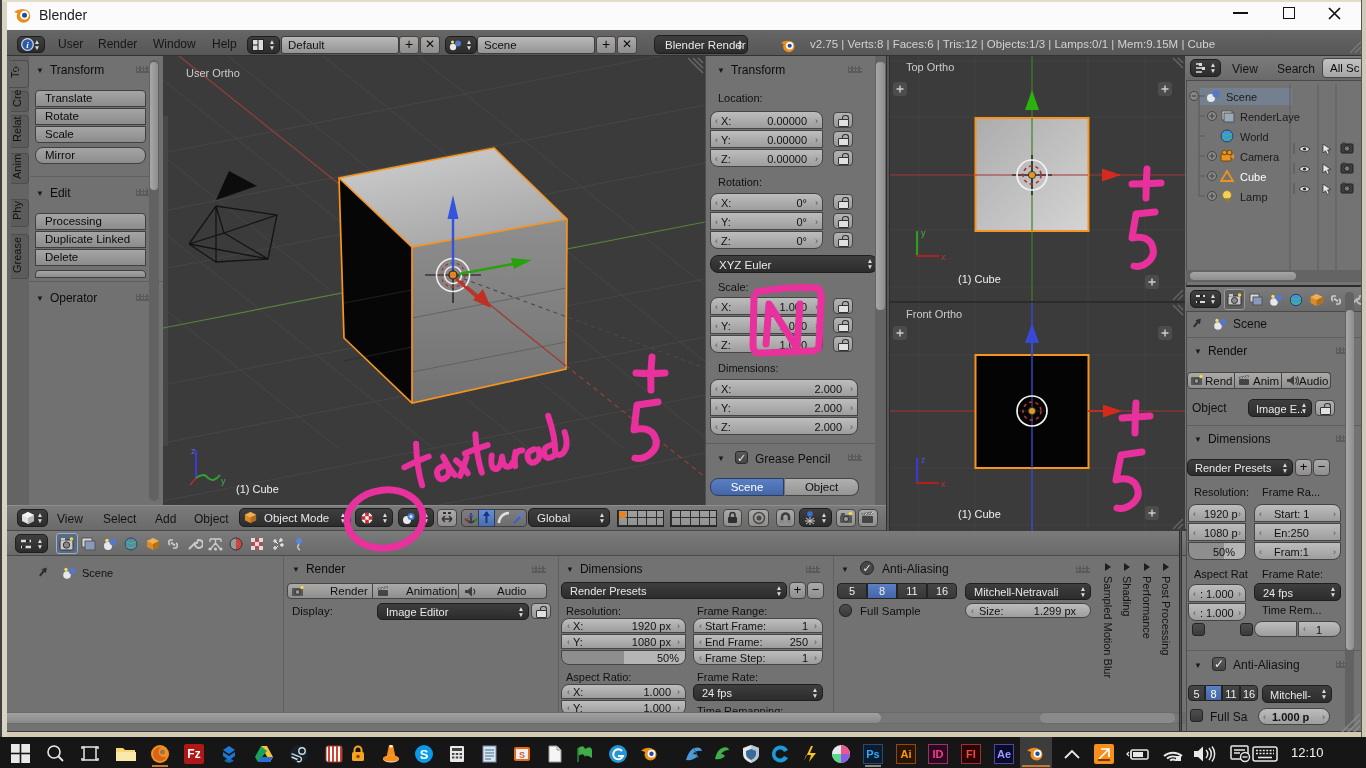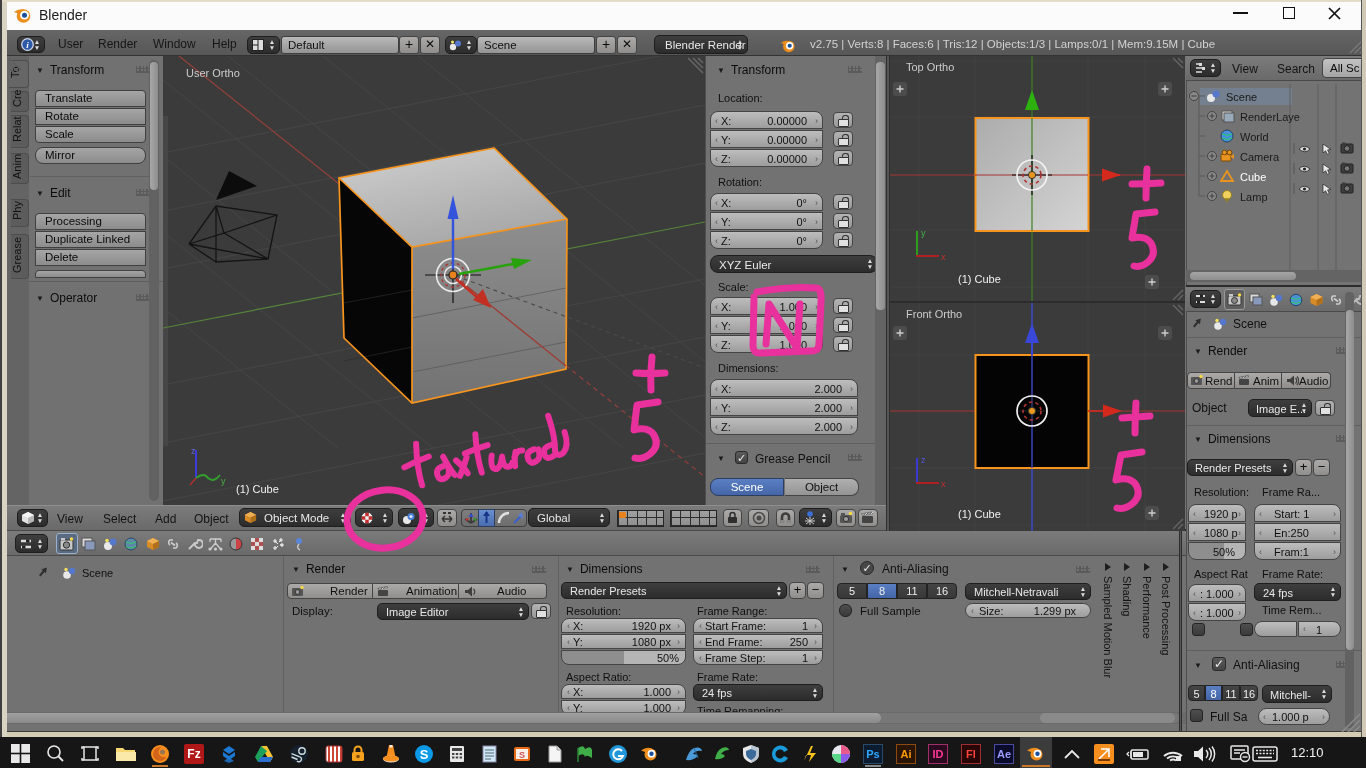--- a/index.html
+++ b/index.html
@@ -574,21 +574,21 @@
     <div class="grip" style="left:1336px;top:661px"></div>
 <div class="a aab" style="left:1188px;width:17px;border-radius:4px 0 0 4px">5</div>
 <div class="a aab" style="left:1205px;width:17px;background:linear-gradient(#5a7fc3,#4466a8);color:#fff">8</div>
 <div class="a aab" style="left:1222px;width:18px">11</div>
 <div class="a aab" style="left:1240px;width:18px;border-radius:0 4px 4px 0">16</div>
 <div class="a dd" style="left:1262px;top:685px;width:70px;height:18px;padding:3px 0 0 7px;font-size:11px">Mitchell-<span class="udar">▲<br>▼</span></div>
 <div class="cb" style="left:1190px;top:709px"></div>
 <div class="lab" style="left:1210px;top:710px;font-size:12px">Full Sa</div>
 <div class="a fld" style="left:1258px;top:708px;width:72px;height:17px;border-radius:9px">
       <i style="font-style:normal;font-size:9px;color:#555;margin:3px 0 0 4px;float:left">‹</i>
-      <b style="float:left;font-weight:normal;margin:2px 0 0 6px">1.000 p</b>
+      <b style="float:left;font-weight:bold;margin:2px 0 0 6px">1.000 p</b>
       <i style="font-style:normal;font-size:9px;color:#555;margin:3px 4px 0 0;float:right">›</i>
     </div>
 <div class="a" style="left:1345px;top:292px;width:9px;height:436px;background:#626262;border-radius:4px"></div>
 <div class="a" style="left:1346px;top:310px;width:8px;height:340px;background:linear-gradient(90deg,#a8a8a8,#8e8e8e);border-radius:4px"></div>
 
 <div class="a" style="left:0;top:531px;width:1186px;height:202px;background:#727272"></div>
 <div class="a" style="left:0;top:531px;width:1186px;height:25px;background:linear-gradient(#7b7b7b,#6a6a6a);border-bottom:1px solid #4a4a4a"></div>
 <div class="a dd" style="left:15px;top:534px;width:33px;height:19px">
       <span class="udar">▲<br>▼</span>
     </div>

